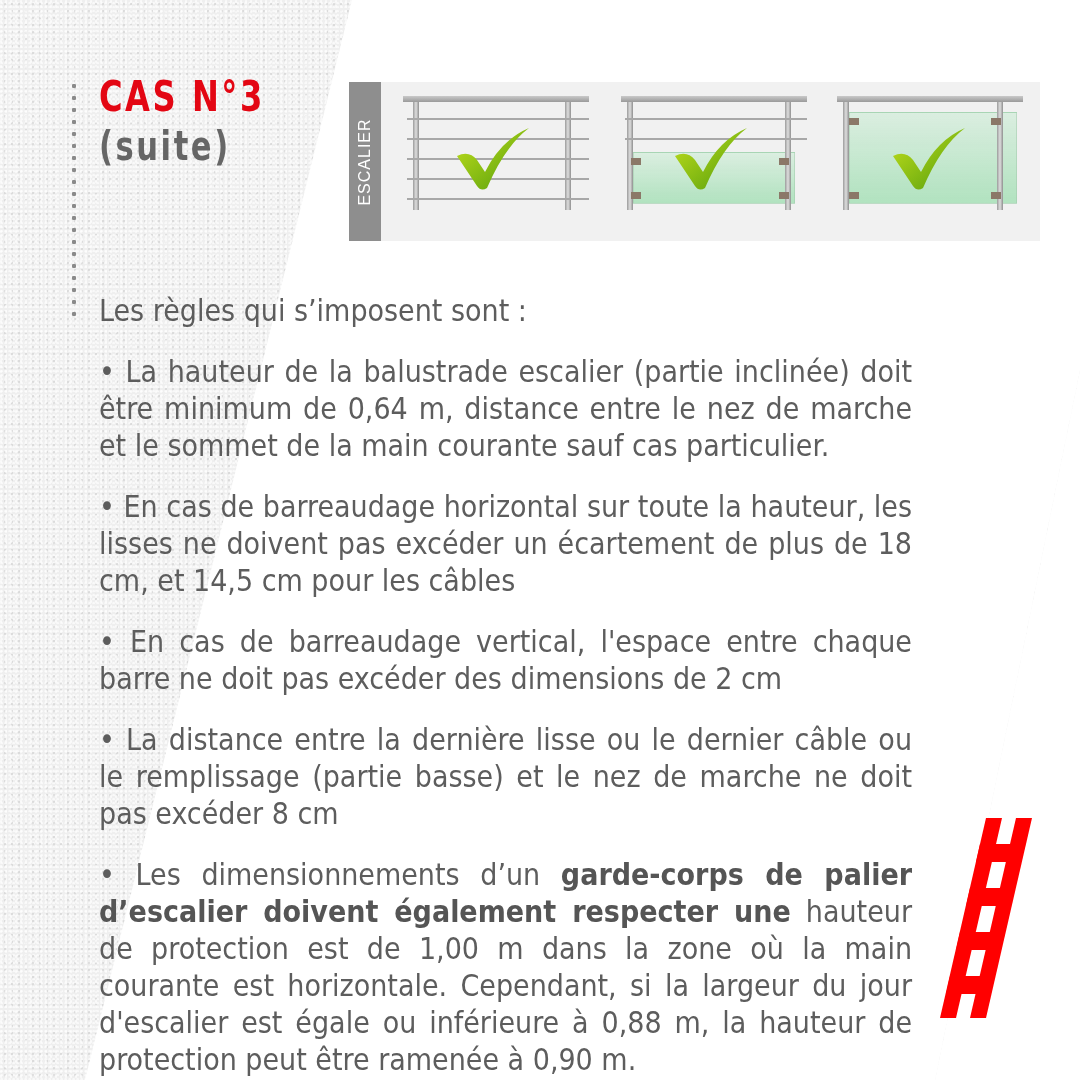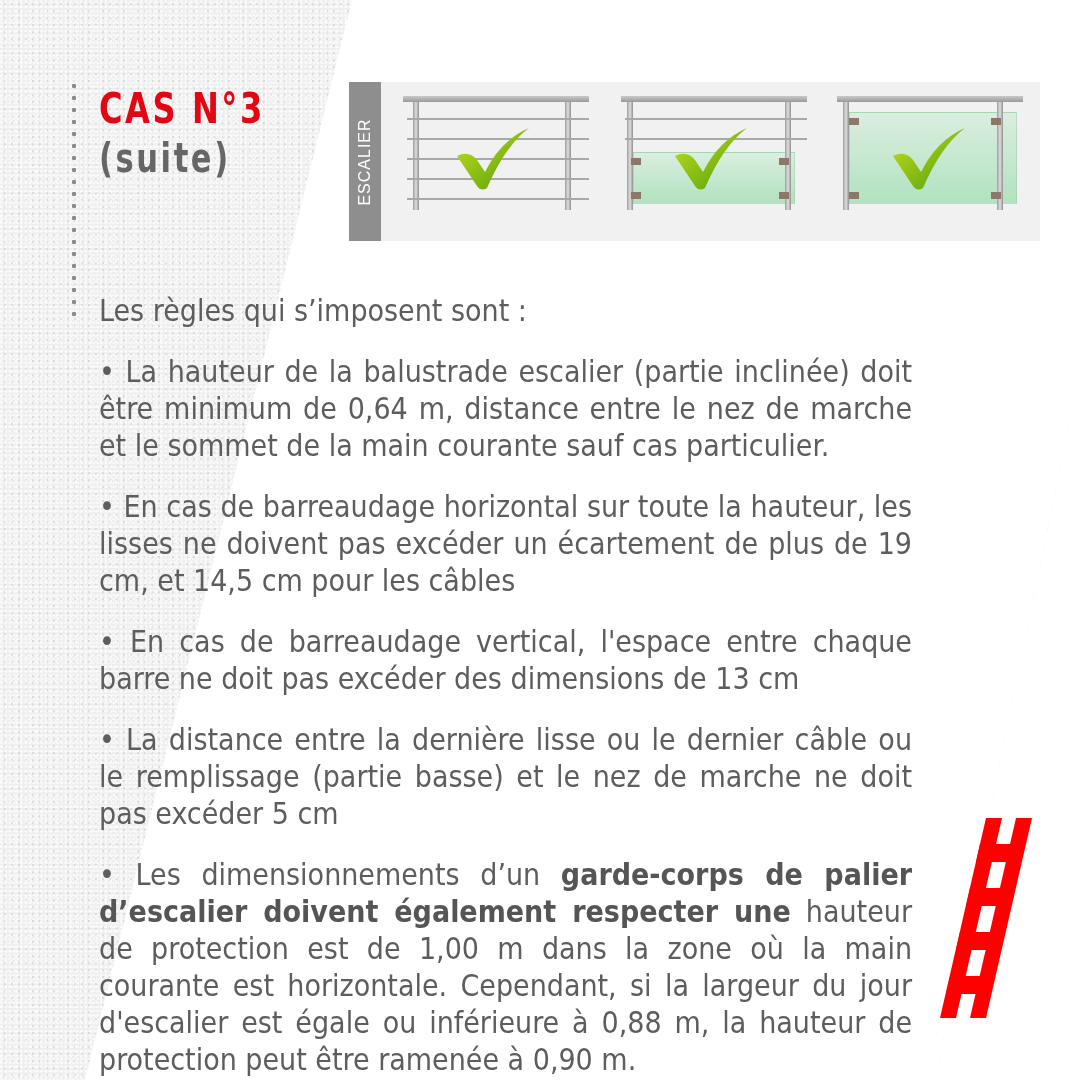--- a/index.html
+++ b/index.html
@@ -10,21 +10,21 @@
       radial-gradient(circle at 70% 60%, rgba(200,200,200,0.5) 0 1px, transparent 1.5px),
       radial-gradient(circle at 40% 80%, rgba(255,255,255,0.6) 0 1px, transparent 1.5px);
     background-size:5px 5px,7px 7px,4px 4px;}
   .paper{position:absolute;inset:0;background:#ffffff;
     clip-path:polygon(352px 0, 1080px 0, 1080px 370px, 935px 1080px, 85px 1080px);}
   .right-strip{position:absolute;inset:0;background:linear-gradient(90deg,#e8e8e8,#ffffff 60%);
     clip-path:polygon(1080px 370px, 1080px 1080px, 935px 1080px);}
   .dots{position:absolute;left:71px;top:80px;width:6px;height:240px;
     background-image:radial-gradient(circle,#8a8a8a 0 2px,transparent 2.4px);
     background-size:6px 12px;background-repeat:repeat-y;}
-  .title{position:absolute;left:99px;top:88px;margin:0;line-height:1;}
+  .title{position:absolute;left:99px;top:76px;margin:0;line-height:1;}
   .title .line1{display:block;color:#e30613;font-size:42px;font-weight:bold;letter-spacing:3px;transform:scaleX(0.85);transform-origin:left;}
   .title .line2{display:block;color:#666666;font-size:40px;font-weight:bold;letter-spacing:3px;margin-top:8px;transform:scaleX(0.85);transform-origin:left;}
   .banner{position:absolute;left:349px;top:82px;width:691px;height:159px;background:#f1f1f1;display:flex;}
   .banner-label{width:32px;height:100%;background:#8e8e8e;position:relative;}
   .banner-label span{position:absolute;left:50%;top:50%;transform:translate(-50%,-50%) rotate(-90deg);color:#ffffff;font-size:16px;letter-spacing:1px;white-space:nowrap;font-family:"Liberation Sans",sans-serif;}
   .railing{position:absolute;top:14px;width:186px;height:120px;}
   .rail-top{position:absolute;left:0;right:0;top:0;height:6px;background:linear-gradient(#c9c9c9,#9a9a9a);}
   .post{position:absolute;top:6px;width:6px;height:108px;background:linear-gradient(90deg,#9c9c9c,#dedede,#8f8f8f);}
   .bar{position:absolute;height:2px;background:#a8a8a8;}
   .glass{position:absolute;background:linear-gradient(180deg,rgba(200,235,210,0.55),rgba(150,220,170,0.7));border:1px solid rgba(160,200,170,0.5);}
@@ -104,23 +104,23 @@
       <svg class="check" style="left:54px;top:30px;" viewBox="0 0 80 70">
         <path d="M2 30 Q14 24 22 34 L30 46 Q46 14 74 2 Q50 20 32 62 Q26 66 22 60 Z" fill="url(#g1)"></path>
       </svg>
     </div>
   </div>
 </div>
 
 <div class="text">
   <p class="intro">Les règles qui s’imposent sont :</p>
   <p>• La hauteur de la balustrade escalier (partie inclinée) doit être minimum de 0,64 m, distance entre le nez de marche et le sommet de la main courante sauf cas particulier.</p>
-  <p>• En cas de barreaudage horizontal sur toute la hauteur, les lisses ne doivent pas excéder un écartement de plus de 19 cm, et 14,5 cm pour les câbles</p>
-  <p>• En cas de barreaudage vertical, l'espace entre chaque barre ne doit pas excéder des dimensions de 13 cm</p>
-  <p>• La distance entre la dernière lisse ou le dernier câble ou le remplissage (partie basse) et le nez de marche ne doit pas excéder 5 cm</p>
+  <p>• En cas de barreaudage horizontal sur toute la hauteur, les lisses ne doivent pas excéder un écartement de plus de 18 cm, et 14,5 cm pour les câbles</p>
+  <p>• En cas de barreaudage vertical, l'espace entre chaque barre ne doit pas excéder des dimensions de 2 cm</p>
+  <p>• La distance entre la dernière lisse ou le dernier câble ou le remplissage (partie basse) et le nez de marche ne doit pas excéder 8 cm</p>
   <p><span>• Les dimensionnements d’un </span><b>garde-corps de palier d’escalier doivent également respecter une</b><span> hauteur de protection est de 1,00 m dans la zone où la main courante est horizontale. Cependant, si la largeur du jour d'escalier est égale ou inférieure à 0,88 m, la hauteur de protection peut être ramenée à 0,90 m.</span></p>
 </div>
 
 <svg class="ladder" viewBox="0 0 92 200">
   <g fill="#ff0000">
     <polygon points="46,0 62,0 16,200 0,200"></polygon>
     <polygon points="76,0 92,0 46,200 30,200"></polygon>
     <polygon points="40,26 82,26 78,44 36,44"></polygon>
     <polygon points="30,70 72,70 68,88 26,88"></polygon>
     <polygon points="20,114 62,114 58,132 16,132"></polygon>

